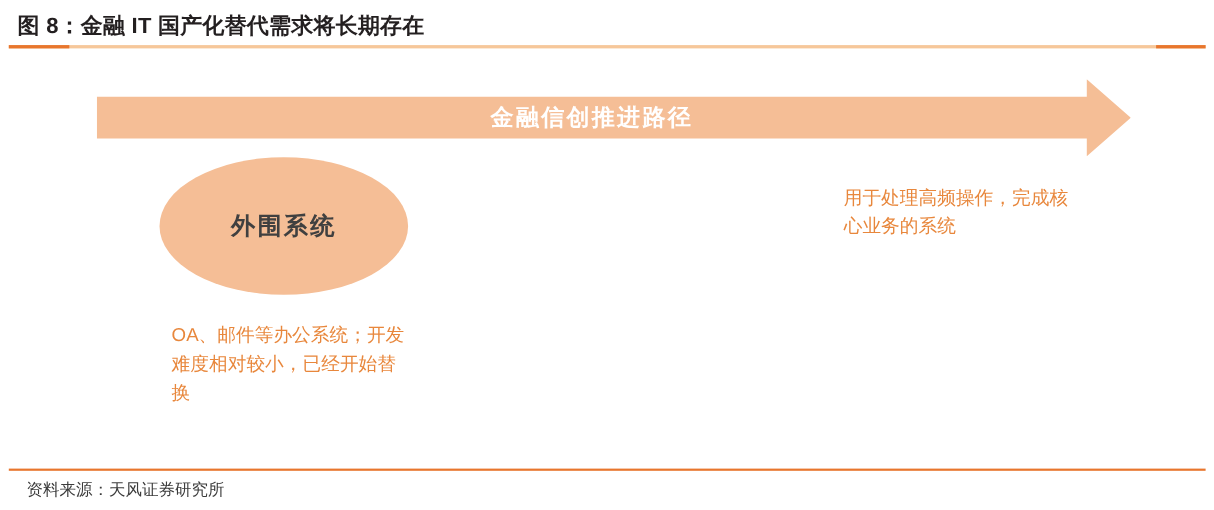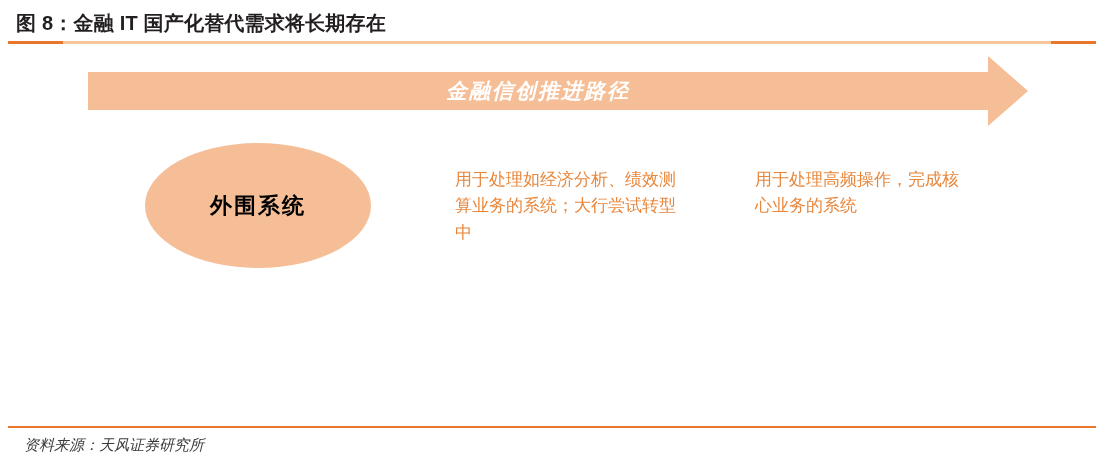--- a/index.html
+++ b/index.html
@@ -50,24 +50,23 @@
     top: 0;
     width: 45px;
     height: 3px;
     background: #e8762d;
   }
 
   
   #arrow-banner {
     position: absolute;
     left: 88px;
-    top: 56px;
+    top: 72px;
     width: 940px;
     height: 70px;
-    font-style: italic;
   }
   #arrow-banner svg { display: block; }
   #arrow-banner-label {
     position: absolute;
     left: 0;
     top: 0;
     width: 900px;
     height: 70px;
     display: flex;
     align-items: center;
@@ -96,54 +95,53 @@
     margin-left: 37px;
     border-radius: 50%;
     background: #f5be96;
     display: flex;
     align-items: center;
     justify-content: center;
   }
   .ellipse-label {
     font-size: 22px;
     font-weight: bold;
-    color: #000000;
+    color: #404040;
     letter-spacing: 2px;
   }
 
   .description {
     margin-top: 24px;
     margin-left: 48px;
     width: 212px;
     font-size: 17px;
     line-height: 1.55;
     color: #e8873c;
     white-space: pre-wrap;
     word-break: break-all;
   }
   #column-1 .description { margin-left: 43px; width: 226px; }
-  #column-2 .description { margin-left: 39px; width: 214px; }
+  #column-2 .description { margin-left: 51px; width: 214px; }
 
   
   #footer-rule {
     position: absolute;
     left: 8px;
     top: 426px;
     width: 1088px;
     height: 2px;
     background: #e8762d;
   }
   #footer-source {
     position: absolute;
     left: 24px;
     top: 436px;
     font-size: 15px;
     color: #3b3b3b;
     white-space: nowrap;
-    font-style: italic;
   }
 </style>
 </head>
 <body>
 
 <div id="figure-title">图 8：金融 IT 国产化替代需求将长期存在</div>
 
 <div id="header-rule">
   <div id="header-rule-left"></div>
   <div id="header-rule-right"></div>
@@ -153,24 +151,24 @@
   <svg width="940" height="70" viewBox="0 0 940 70">
     <polygon points="0,16 900,16 900,0 940,35 900,70 900,54 0,54" fill="#f5be96"></polygon>
   </svg>
   <div id="arrow-banner-label">金融信创推进路径</div>
 </div>
 
 <div class="column" id="column-0">
   <div class="ellipse">
     <span class="ellipse-label">外围系统</span>
   </div>
+  <div class="description">OA、邮件等办公系统；开发难度相对较小，已经开始替换</div>
 </div>
 
 <div class="column" id="column-1">
-  <div class="description">用于处理如经济分析、绩效测算业务的系统；大行尝试转型中</div>
 </div>
 
 <div class="column" id="column-2">
   <div class="description">用于处理高频操作，完成核心业务的系统</div>
 </div>
 
 <div id="footer-rule"></div>
 <div id="footer-source">资料来源：天风证券研究所</div>
 
 </body></html>

